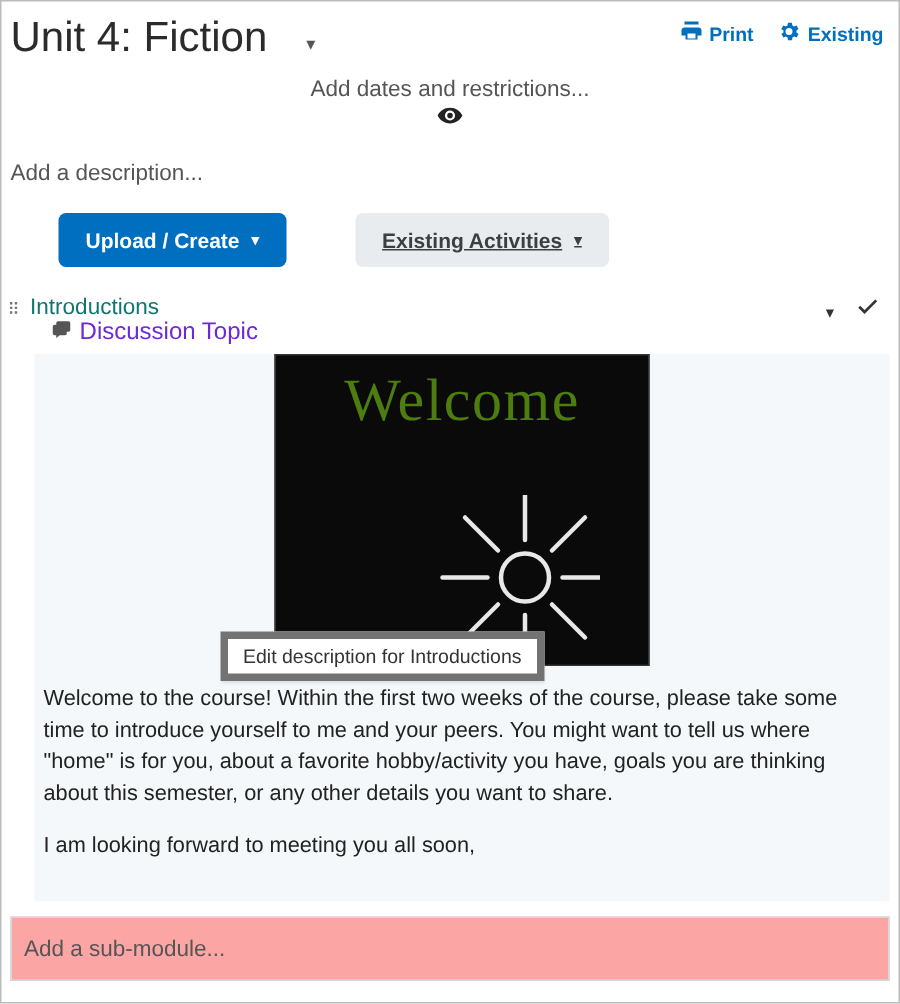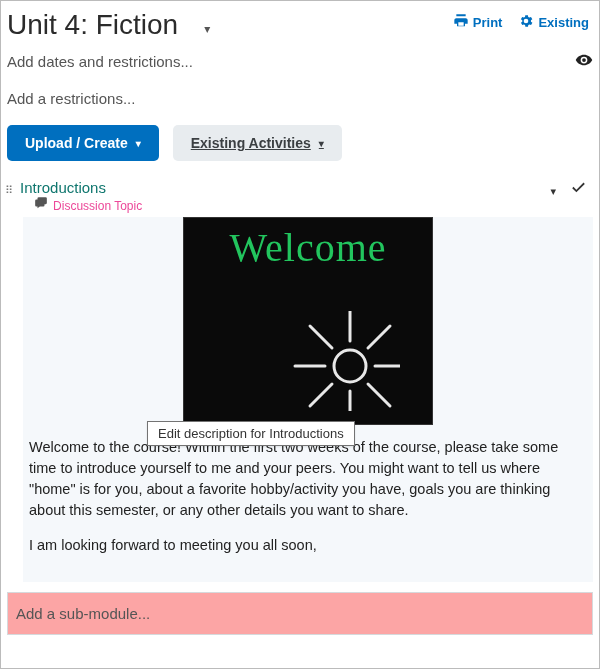--- a/index.html
+++ b/index.html
@@ -48,20 +48,21 @@
     display: inline-flex;
     align-items: center;
     gap: 4px;
     cursor: pointer;
   }
   .hdr-link svg { width: 16px; height: 16px; fill: #006fbf; }
   .meta-row {
     padding: 10px 6px 0 6px;
     display: flex;
     align-items: center;
+    flex-direction: column;
   }
   .meta-row .placeholder {
     flex: 1;
     color: #555;
     font-size: 15px;
   }
   .eye { color: #222; }
   .eye svg { width: 18px; height: 18px; fill: #222; }
   .desc-placeholder {
     padding: 18px 6px 18px 6px;
@@ -78,20 +79,21 @@
     border-radius: 5px;
     display: inline-flex;
     align-items: center;
     justify-content: center;
     font-size: 14px;
     font-weight: 600;
     padding: 0 18px;
     cursor: pointer;
     gap: 8px;
     border: none;
+    margin-left: 32px;
   }
   .btn-primary { background: #006fbf; color: #fff; }
   .btn-secondary { background: #e8ecef; color: #3b3f42; text-decoration: underline; }
   .btn .chev-sm { font-size: 10px; }
   .wand svg { width: 16px; height: 16px; fill: #3b3f42; }
 
   .topic-row {
     display: flex;
     align-items: flex-start;
     padding: 4px 12px 4px 4px;
@@ -105,24 +107,24 @@
     cursor: grab;
     letter-spacing: 1px;
   }
   .topic-main { flex: 1; }
   .topic-title {
     color: #0f766e;
     font-size: 15px;
   }
   .topic-sub {
     display: flex;
-    align-items: flex-end;
+    align-items: flex-start;
     gap: 5px;
-    color: #ec4899;
-    font-size: 12px;
+    color: #6d28d9;
+    font-size: 16px;
     padding-left: 14px;
   }
   .topic-sub svg { width: 14px; height: 14px; fill: #555; }
   .topic-chev {
     color: #333;
     font-size: 11px;
     padding: 6px 8px;
     cursor: pointer;
   }
   .check { color: #333; }
@@ -135,21 +137,21 @@
   }
   .chalk-wrap {
     display: flex;
     justify-content: center;
     padding: 0;
   }
   .chalkboard {
     width: 250px;
     height: 208px;
     background: #0a0a0a;
-    color: #22c55e;
+    color: #4d7c0f;
     position: relative;
     border: 1px solid #333;
   }
   .chalk-text {
     font-family: "Brush Script MT", "Comic Sans MS", cursive;
     font-size: 40px;
     position: absolute;
     top: 6px;
     left: 50%;
     transform: translateX(-50%);
@@ -160,21 +162,21 @@
     right: 32px;
     bottom: 10px;
   }
   .sun svg { width: 120px; height: 100px; }
   .sun circle { fill: none; stroke: #e8e8e8; stroke-width: 3; }
   .sun line { stroke: #e8e8e8; stroke-width: 3; stroke-linecap: round; }
 
   .tooltip {
     position: absolute;
     background: #fff;
-    border: 1px solid #737373;
+    border: 5px solid #737373;
     padding: 4px 10px;
     font-size: 13px;
     color: #333;
     left: 146px;
     top: 420px;
     z-index: 10;
     box-shadow: 0 1px 2px rgba(0,0,0,0.1);
   }
   .body-text {
     padding: 12px 14px 0 6px;
@@ -223,21 +225,21 @@
 
 <div class="meta-row">
   <span class="placeholder">Add dates and restrictions...</span>
   <span class="eye">
     <svg viewBox="0 0 24 24">
         <path d="M12 5C7 5 2.7 8.1 1 12c1.7 3.9 6 7 11 7s9.3-3.1 11-7c-1.7-3.9-6-7-11-7zm0 11.5A4.5 4.5 0 1 1 16.5 12 4.5 4.5 0 0 1 12 16.5zm0-7A2.5 2.5 0 1 0 14.5 12 2.5 2.5 0 0 0 12 9.5z"></path>
       </svg>
   </span>
 </div>
 
-<div class="desc-placeholder">Add a restrictions...</div>
+<div class="desc-placeholder">Add a description...</div>
 
 <div class="toolbar">
   <button class="btn btn-primary">
     <span>Upload / Create</span>
     <span class="chev-sm">▾</span>
   </button>
   <button class="btn btn-secondary">
     <span>Existing Activities</span>
     <span class="chev-sm">▾</span>
   </button>

